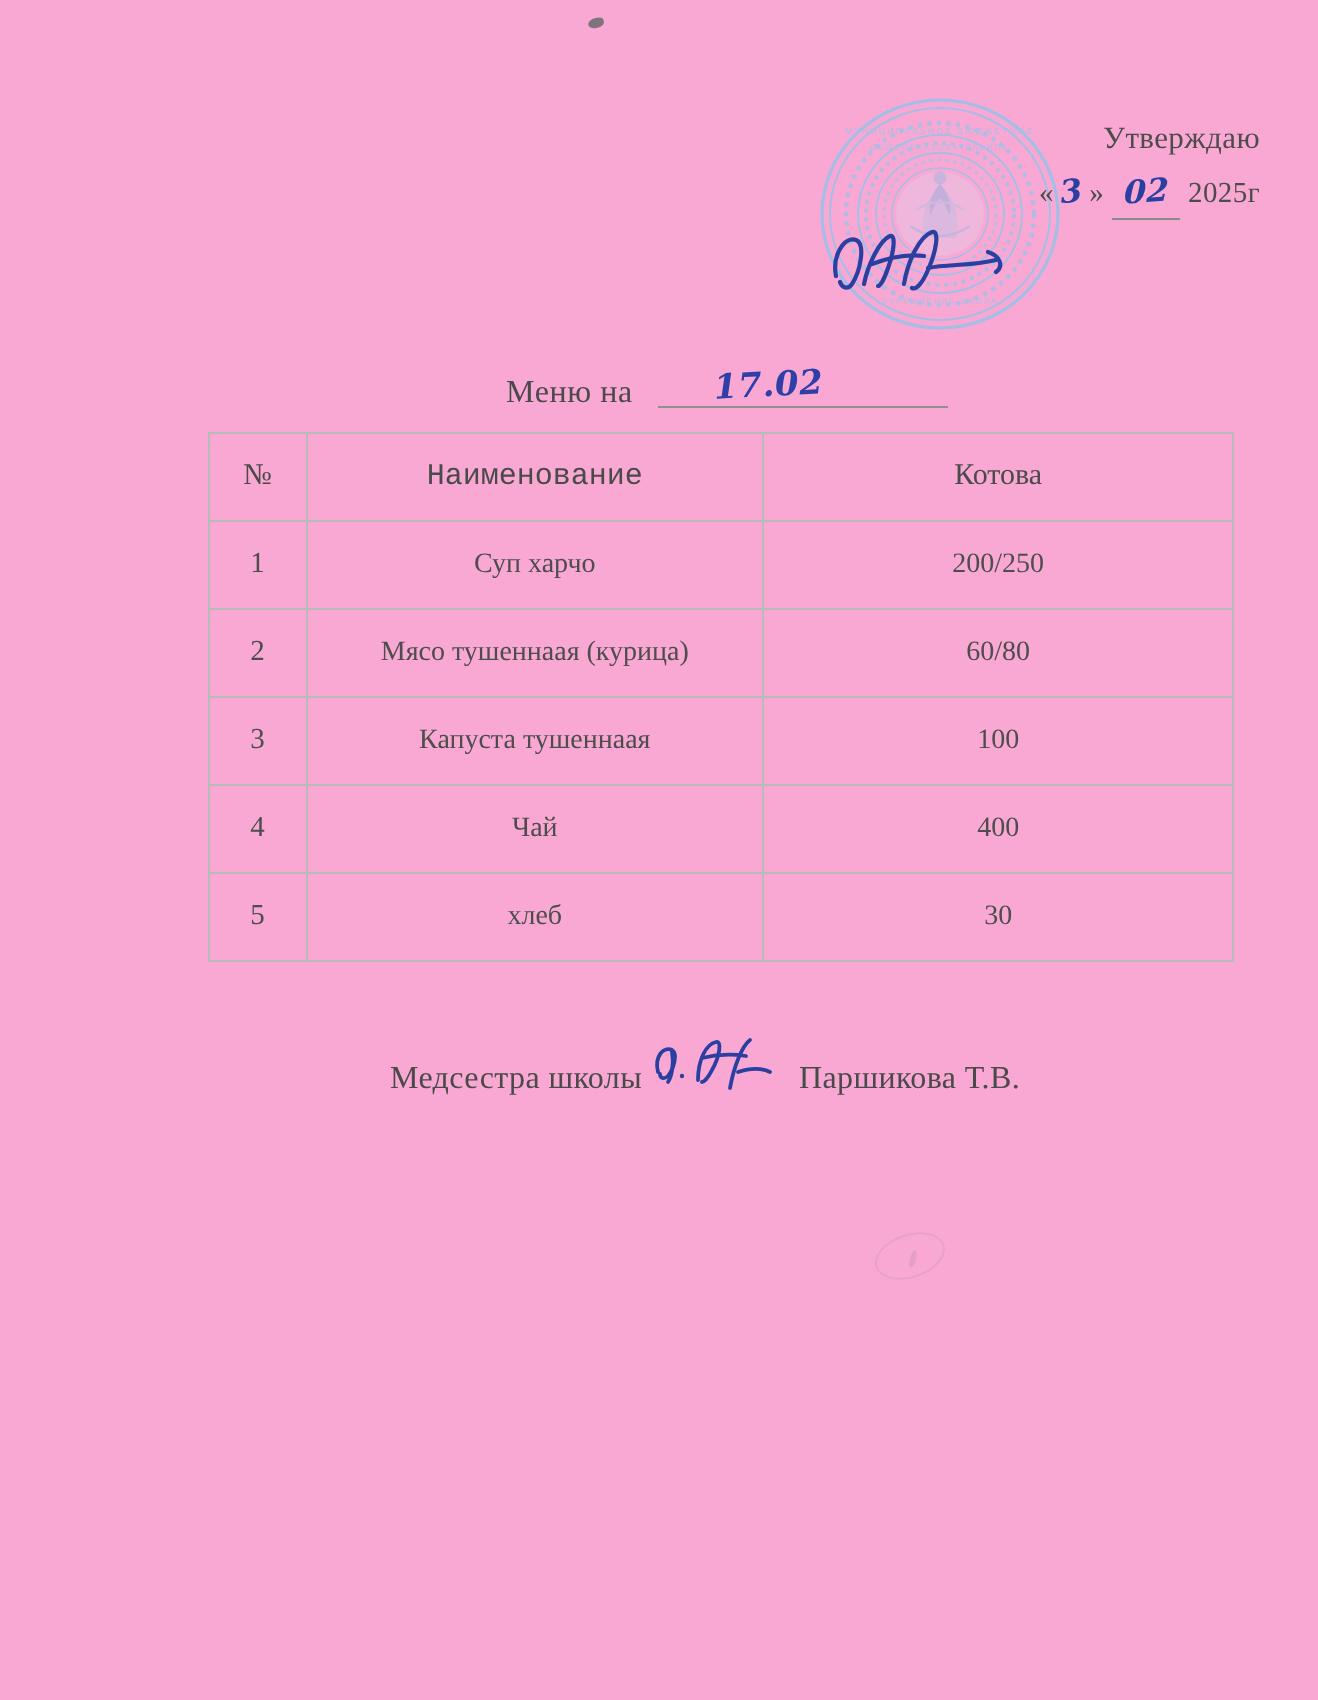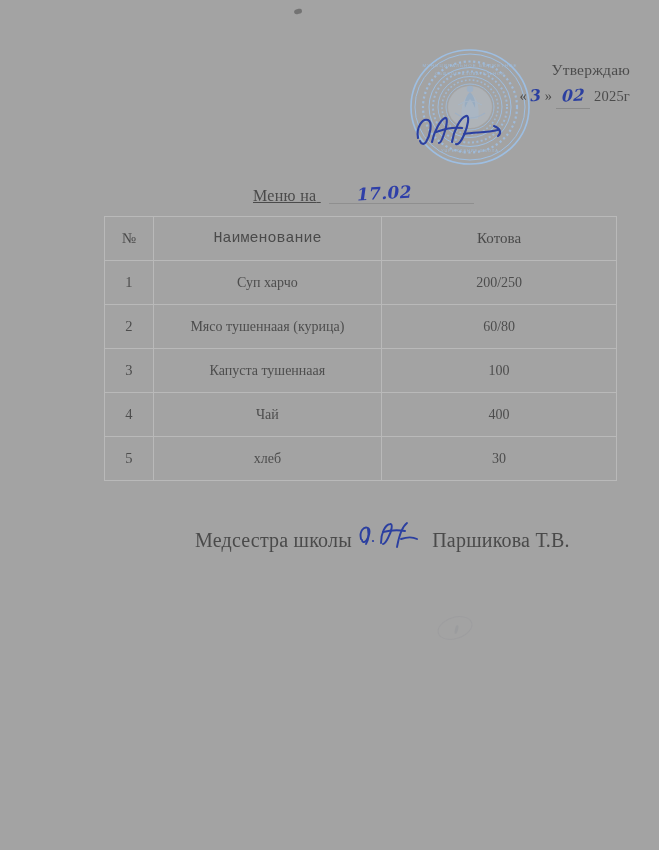--- a/index.html
+++ b/index.html
@@ -5,21 +5,21 @@
 <style>
   html, body {
     margin: 0;
     padding: 0;
     background: #ffffff;
   }
   .page {
     position: relative;
     width: 659px;
     height: 850px;
-    background: #a3a3a3;
+    background: #f9a8d4;
     font-family: "Liberation Serif", "DejaVu Serif", serif;
     color: #4a4a4a;
     overflow: hidden;
   }
 
   
   .speck {
     position: absolute;
     left: 294px;
     top: 9px;
@@ -120,21 +120,20 @@
 
   
   .menu-title {
     position: absolute;
     left: 253px;
     top: 186px;
     font-size: 16px;
     color: #4a4a4a;
     white-space: nowrap;
     letter-spacing: .3px;
-    text-decoration: underline;
   }
   .menu-title .blank {
     display: inline-block;
     width: 145px;
     border-bottom: 1px solid #8f8f8f;
     margin-left: 8px;
     position: relative;
     height: 17px;
     vertical-align: -3px;
   }
@@ -176,21 +175,21 @@
   .col-name { width: 229px; font-family: Liberation Mono, monospace; }
   .col-gram { width: 236px; }
   .menu-table tbody td { font-size: 14px; }
   .menu-table .cell-num { font-size: 14.5px; }
 
   
   .nurse {
     position: absolute;
     left: 195px;
     top: 529px;
-    font-size: 20px;
+    font-size: 16px;
     color: #4a4a4a;
     white-space: nowrap;
     letter-spacing: .2px;
   }
   .nurse .sig-gap {
     display: inline-block;
     width: 70px;
     position: relative;
     height: 18px;
     vertical-align: -3px;

